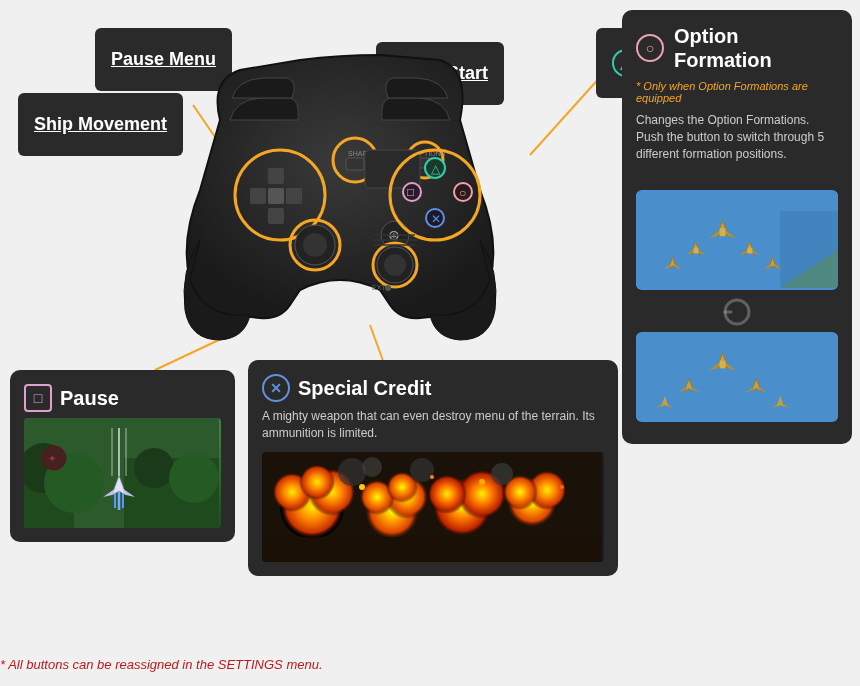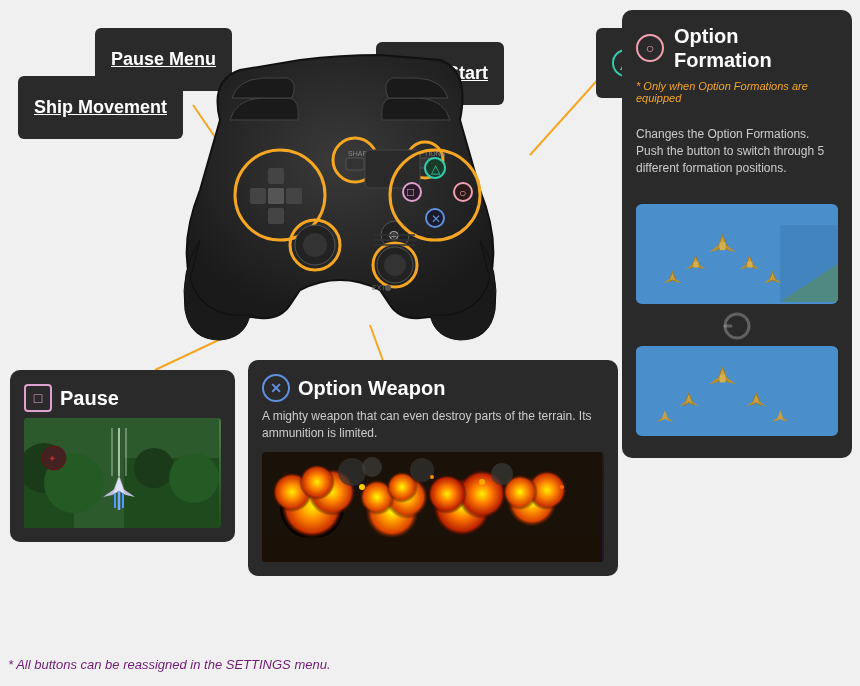--- a/index.html
+++ b/index.html
@@ -56,21 +56,21 @@
     .right-panel .panel-title {
       font-size: 20px;
       font-weight: bold;
       line-height: 1.2;
     }
 
     .right-panel .panel-note {
       font-size: 11px;
       font-style: italic;
       color: #f5a623;
-      margin-bottom: 22px;
+      margin-bottom: 8px;
     }
 
     .right-panel .panel-desc {
       font-size: 12px;
       color: #ccc;
       margin-bottom: 28px;
       line-height: 1.4;
     }
 
     .formation-image {
@@ -123,24 +123,24 @@
       border-radius: 4px;
       overflow: hidden;
       height: 110px;
       position: relative;
     }
 
     
     .footer-note {
       position: absolute;
       bottom: 14px;
-      left: 8px;
+      left: 0;
       font-size: 13px;
       font-style: italic;
-      color: #701a75;
+      color: #b91c1c;
     }
 
     
     .ps-btn {
       display: inline-flex;
       align-items: center;
       justify-content: center;
       width: 28px;
       height: 28px;
       border-radius: 50%;
@@ -204,21 +204,21 @@
 
 <div class="label-box" style="left:95px; top:28px;">Pause Menu</div>
 
 <div class="label-box" style="left:376px; top:28px;margin-top:14px;">Game Start</div>
 
 <div class="label-box" style="left:596px; top:28px; display:flex; align-items:center; gap:8px; background:#2a2a2a;">
   <span class="ps-btn triangle">△</span>
   <span>Add Credit</span>
 </div>
 
-<div class="label-box" style="left:18px; top:76px;">Ship Movement</div>
+<div class="label-box" style="left:18px; top:93px;">Ship Movement</div>
 
 <div class="controller-area">
   <svg viewBox="0 0 380 310" xmlns="http://www.w3.org/2000/svg" style="width:100%;height:100%;">
 
     <defs>
       <radialGradient id="controllerGrad" cx="50%" cy="40%" r="60%">
         <stop offset="0%" stop-color="#3a3a3a"></stop>
         <stop offset="100%" stop-color="#1a1a1a"></stop>
       </radialGradient>
     </defs>
@@ -418,23 +418,23 @@
       <line x1="95" y1="58" x2="95" y2="10" stroke="#ffffff" stroke-width="1.5" opacity="0.8"></line>
       <line x1="88" y1="58" x2="88" y2="10" stroke="#ffffff" stroke-width="1" opacity="0.6"></line>
       <line x1="102" y1="58" x2="102" y2="10" stroke="#ffffff" stroke-width="1" opacity="0.6"></line>
     </svg>
   </div>
 </div>
 
 <div class="bottom-panel" style="left:248px; top:360px; width:370px;">
   <div class="bpanel-header">
     <span class="ps-btn cross">✕</span>
-    <span class="bpanel-title">Option Weapon</span>
-  </div>
-  <div class="bpanel-desc">A mighty weapon that can even destroy parts of the terrain. Its ammunition is limited.</div>
+    <span class="bpanel-title">Special Credit</span>
+  </div>
+  <div class="bpanel-desc">A mighty weapon that can even destroy menu of the terrain. Its ammunition is limited.</div>
 
   <div class="game-screenshot bg-fire">
     <svg width="340" height="110" viewBox="0 0 340 110" xmlns="http://www.w3.org/2000/svg">
       <rect width="340" height="110" fill="#1a1208"></rect>
 
       <circle cx="50" cy="55" r="32" fill="radial-gradient"></circle>
       <radialGradient id="ex1" cx="50%" cy="50%" r="50%">
         <stop offset="0%" stop-color="#ffee00"></stop>
         <stop offset="40%" stop-color="#ff8800"></stop>
         <stop offset="80%" stop-color="#cc3300"></stop>

